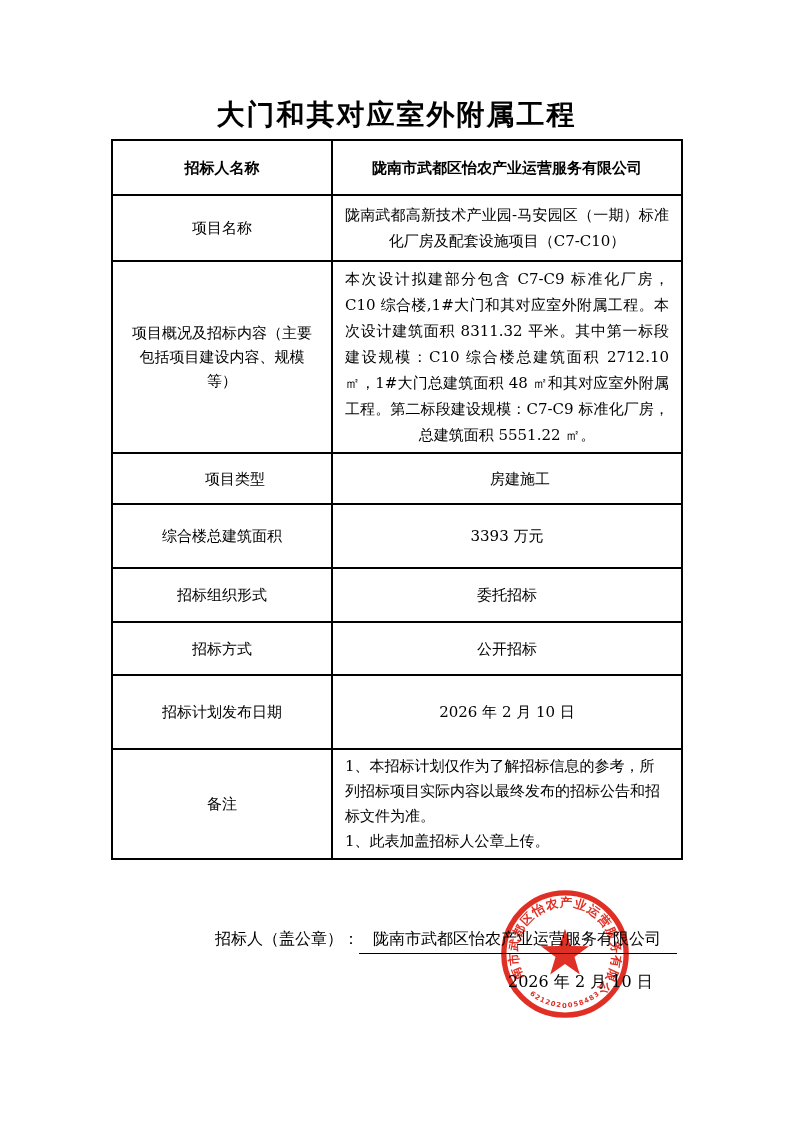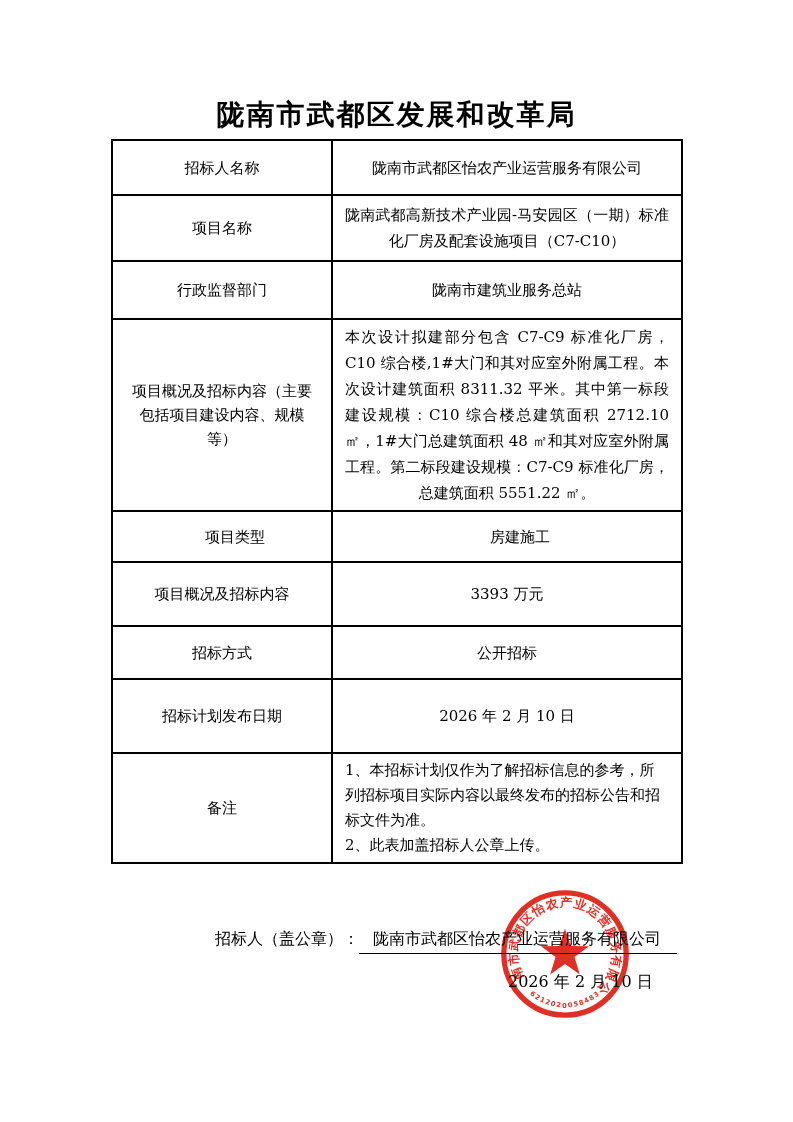--- a/index.html
+++ b/index.html
@@ -41,21 +41,21 @@
   }
   td.val {
     text-align:center;
     line-height:26px;
     padding:4px 14px;
   }
   td.val.fill { text-align:justify; text-align-last:center; }
   td.val.left { text-align:left; line-height:25px; }
   td.val.left p { margin:0; }
 
-  tr.r0  td { height:45px; }
+  tr.r0  td { height:45px;font-weight:bold; }
   tr.r1  td { height:56px; }
   tr.r2  td { height:48px; }
   tr.r3  td { height:57px; }
   tr.r4  td { height:155px; }
   tr.r5  td { height:41px;padding-left:38px; }
   tr.r6  td { height:54px; }
   tr.r7  td { height:44px; }
   tr.r8  td { height:43px; }
   tr.r9  td { height:42px; }
   tr.r10 td { height:64px;padding-left:12px; }
@@ -86,61 +86,61 @@
   .seal-company-text { font-size:16px; letter-spacing:1.5px; font-weight:bold;
     font-family:"DejaVu Serif","Liberation Serif",serif; }
   .seal-number-text { font-size:9px; letter-spacing:1.5px; font-weight:bold;
     font-family:"DejaVu Sans","Liberation Sans",sans-serif; }
 </style>
 </head>
 <body>
 
 <div class="page">
 
-  <h1 class="doc-title">陇南市武都区发展和改革局</h1>
+  <h1 class="doc-title">大门和其对应室外附属工程</h1>
 
   <table class="tender">
     <tbody>
       <tr class="r0">
         <td class="lbl">招标人名称</td>
         <td class="val">陇南市武都区怡农产业运营服务有限公司</td>
       </tr>
       <tr class="r1">
         <td class="lbl">项目名称</td>
         <td class="val fill">陇南武都高新技术产业园-马安园区（一期）标准化厂房及配套设施项目（C7-C10）</td>
       </tr>
-      <tr class="r2">
-        <td class="lbl">行政监督部门</td>
-        <td class="val">陇南市建筑业服务总站</td>
-      </tr>
       <tr class="r4">
         <td class="lbl">项目概况及招标内容（主要包括项目建设内容、规模等）</td>
         <td class="val fill">本次设计拟建部分包含 C7-C9 标准化厂房，C10 综合楼,1#大门和其对应室外附属工程。本次设计建筑面积 8311.32 平米。其中第一标段建设规模：C10 综合楼总建筑面积 2712.10 ㎡，1#大门总建筑面积 48 ㎡和其对应室外附属工程。第二标段建设规模：C7-C9 标准化厂房，总建筑面积 5551.22 ㎡。</td>
       </tr>
       <tr class="r5">
         <td class="lbl">项目类型</td>
         <td class="val">房建施工</td>
       </tr>
       <tr class="r6">
-        <td class="lbl">项目概况及招标内容</td>
+        <td class="lbl">综合楼总建筑面积</td>
         <td class="val">3393 万元</td>
+      </tr>
+      <tr class="r7">
+        <td class="lbl">招标组织形式</td>
+        <td class="val">委托招标</td>
       </tr>
       <tr class="r8">
         <td class="lbl">招标方式</td>
         <td class="val">公开招标</td>
       </tr>
       <tr class="r10">
         <td class="lbl">招标计划发布日期</td>
         <td class="val">2026 年 2 月 10 日</td>
       </tr>
       <tr class="r11">
         <td class="lbl">备注</td>
         <td class="val left">
           <p>1、本招标计划仅作为了解招标信息的参考，所列招标项目实际内容以最终发布的招标公告和招标文件为准。</p>
-          <p>2、此表加盖招标人公章上传。</p>
+          <p>1、此表加盖招标人公章上传。</p>
         </td>
       </tr>
     </tbody>
   </table>
 
   <div class="sig-line">
     <span>招标人（盖公章）：</span><span class="sig-company">陇南市武都区怡农产业运营服务有限公司</span>
   </div>
 
   <div class="sig-date">2026 年 2 月 10 日</div>

